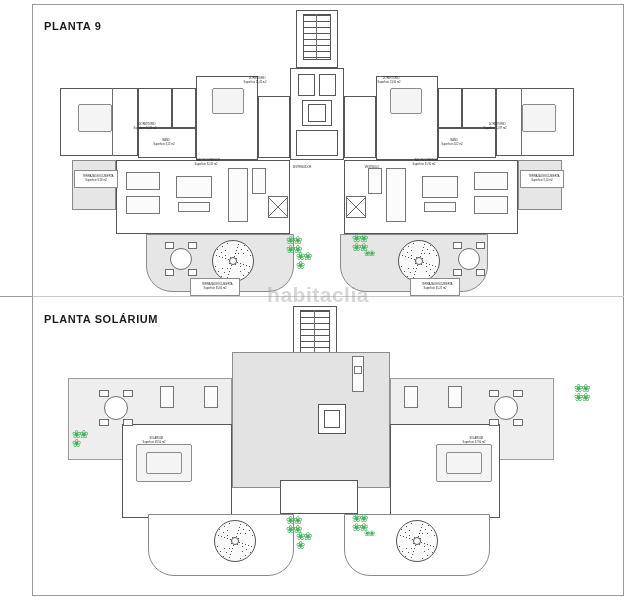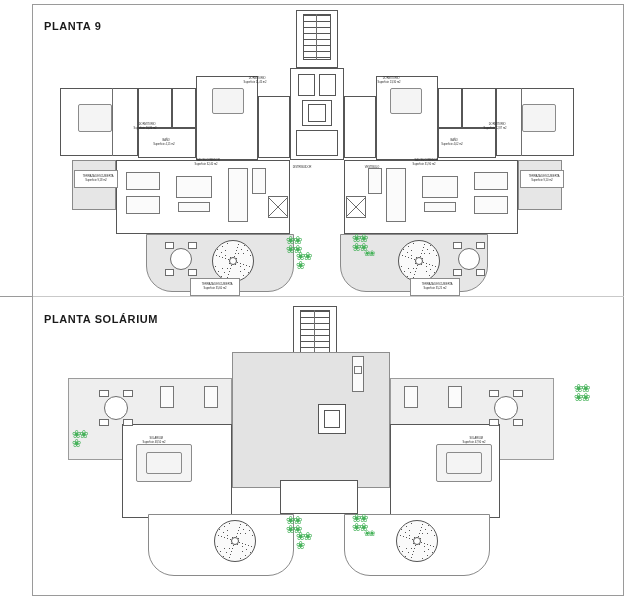--- a/index.html
+++ b/index.html
@@ -376,14 +376,17 @@
     <div class="tree" style="left:574px; top:384px;">❀❀<br>❀❀</div>
 
     <div class="label" style="left:132px; top:434px; width:44px;">
       <span>SOLÁRIUM</span><br><span>Superficie 48,50 m2</span>
     </div>
     <div class="label" style="left:452px; top:434px; width:44px;">
       <span>SOLÁRIUM</span><br><span>Superficie 47,90 m2</span>
     </div>
   </div>
 
+  <div class="watermark">
+    <span>habitaclia</span>
+  </div>
 
 </div>
 
 </body></html>

